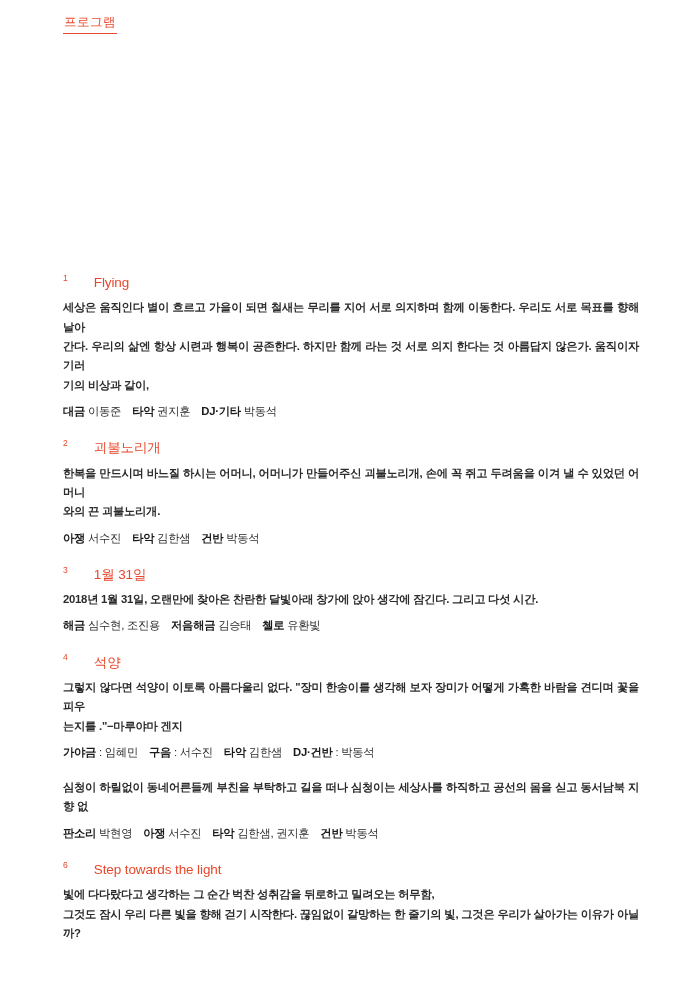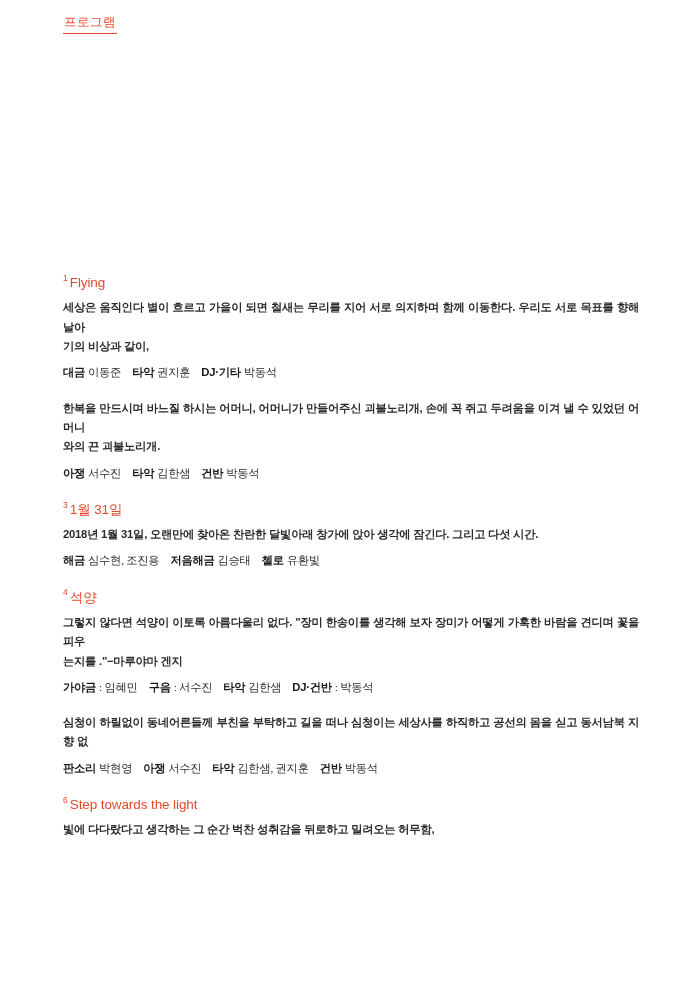--- a/index.html
+++ b/index.html
@@ -55,20 +55,21 @@
   .track-num {
     font-size: 8.5px;
     color: #e8472b;
     vertical-align: super;
     margin-right: 2px;
   }
   .track-title {
     font-size: 13.5px;
     color: #e8472b;
     letter-spacing: -0.1px;
+    margin-left: 24px;
   }
   .track-desc {
     font-size: 11.3px;
     line-height: 1.72;
     color: #2b2b2b;
     margin: 0 0 7px 0;
     letter-spacing: -0.25px;
     text-align: justify;
     font-weight: bold;
   }
@@ -86,42 +87,43 @@
     white-space: nowrap;
     margin-right: 11px;
   }
   .credit-role {
     font-weight: bold;
     color: #1a1a1a;
     text-align: right;
   }
   .credit-names {
     color: #2b2b2b;
-    font-family: Liberation Serif, serif;
   }
 </style>
 </head>
 <body>
 
 <div class="page">
 
   <div class="header">
     <span class="header-label">프로그램</span>
   </div>
 
   <div class="program-list">
       <div class="track">
         <div class="track-title-row"><span class="track-num">1</span><span class="track-title">Flying</span></div>
         <p class="track-desc">
           <span class="line">세상은 움직인다 별이 흐르고 가을이 되면 철새는 무리를 지어 서로 의지하며 함께 이동한다. 우리도 서로 목표를 향해 날아</span>
+          <span class="line">간다. 우리의 삶엔 항상 시련과 행복이 공존한다. 하지만 함께 라는 것 서로 의지 한다는 것 아름답지 않은가. 움직이자 기러</span>
           <span class="line">기의 비상과 같이,</span>
         </p>
         <div class="credits"><span class="credit-item"><span class="credit-role">대금</span> <span class="credit-names">이동준</span></span><span class="credit-item"><span class="credit-role">타악</span> <span class="credit-names">권지훈</span></span><span class="credit-item"><span class="credit-role">DJ·기타</span> <span class="credit-names">박동석</span></span></div>
       </div>
       <div class="track">
+        <div class="track-title-row"><span class="track-num">2</span><span class="track-title">괴불노리개</span></div>
         <p class="track-desc">
           <span class="line">한복을 만드시며 바느질 하시는 어머니, 어머니가 만들어주신 괴불노리개, 손에 꼭 쥐고 두려움을 이겨 낼 수 있었던 어머니</span>
           <span class="line">와의 끈 괴불노리개.</span>
         </p>
         <div class="credits"><span class="credit-item"><span class="credit-role">아쟁</span> <span class="credit-names">서수진</span></span><span class="credit-item"><span class="credit-role">타악</span> <span class="credit-names">김한샘</span></span><span class="credit-item"><span class="credit-role">건반</span> <span class="credit-names">박동석</span></span></div>
       </div>
       <div class="track">
         <div class="track-title-row"><span class="track-num">3</span><span class="track-title">1월 31일</span></div>
         <p class="track-desc">
           <span class="line">2018년 1월 31일, 오랜만에 찾아온 찬란한 달빛아래 창가에 앉아 생각에 잠긴다. 그리고 다섯 시간.</span>
@@ -139,17 +141,18 @@
       <div class="track">
         <p class="track-desc">
           <span class="line">심청이 하릴없이 동네어른들께 부친을 부탁하고 길을 떠나 심청이는 세상사를 하직하고 공선의 몸을 싣고 동서남북 지향 없</span>
         </p>
         <div class="credits"><span class="credit-item"><span class="credit-role">판소리</span> <span class="credit-names">박현영</span></span><span class="credit-item"><span class="credit-role">아쟁</span> <span class="credit-names">서수진</span></span><span class="credit-item"><span class="credit-role">타악</span> <span class="credit-names">김한샘, 권지훈</span></span><span class="credit-item"><span class="credit-role">건반</span> <span class="credit-names">박동석</span></span></div>
       </div>
       <div class="track">
         <div class="track-title-row"><span class="track-num">6</span><span class="track-title">Step towards the light</span></div>
         <p class="track-desc">
           <span class="line">빛에 다다랐다고 생각하는 그 순간 벅찬 성취감을 뒤로하고 밀려오는 허무함,</span>
+          <span class="line">그것도 잠시 우리 다른 빛을 향해 걷기 시작한다. 끊임없이 갈망하는 한 줄기의 빛, 그것은 우리가 살아가는 이유가 아닐까?</span>
         </p>
       </div>
     </div>
 
 </div>
 
 </body></html>

